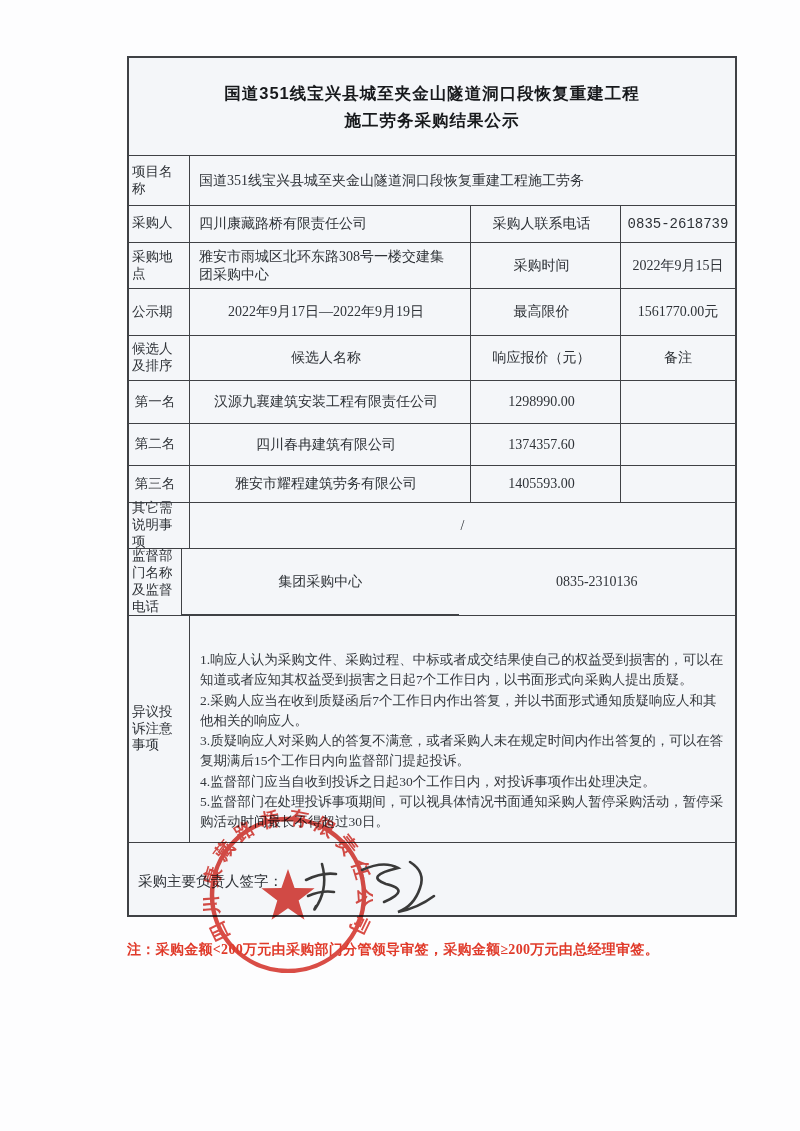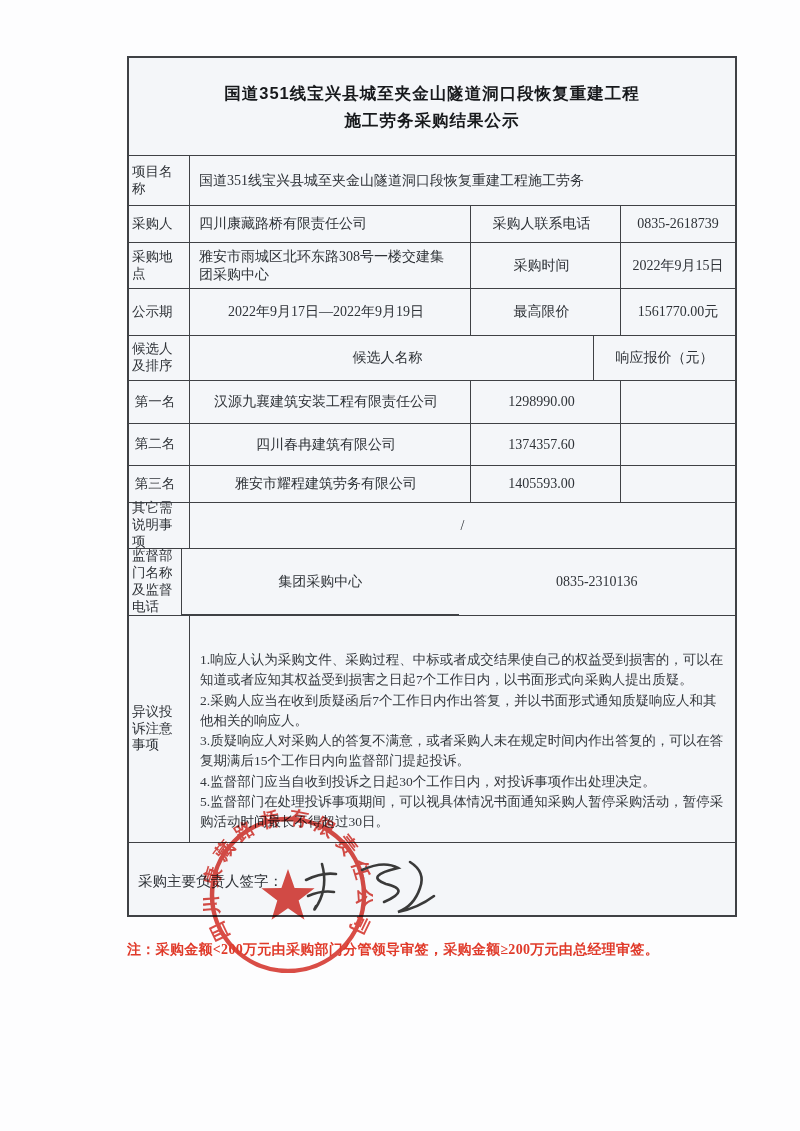--- a/index.html
+++ b/index.html
@@ -19,21 +19,21 @@
   .c-label{width:52px;padding:2px 3px;line-height:1.25;font-size:13.5px;}
   .c-main{flex:1;min-width:0;}
   .c-k{width:142px;justify-content:center;text-align:center;}
   .c-v{width:115px;justify-content:center;text-align:center;}
   .left{justify-content:flex-start;padding-left:9px;padding-right:6px;}
   .center{justify-content:center;text-align:center;}
   .r-title{height:98px;align-items:center;justify-content:center;}
   .title-box{width:100%;text-align:center;font-family:"Liberation Sans","DejaVu Sans",sans-serif;
     font-weight:bold;font-size:16.5px;line-height:1.6;letter-spacing:1px;color:#17191c;}
   .r-project{height:50px;}
-  .r-buyer{height:37px;}
+  .r-buyer{height:37px;font-family:Liberation Mono, monospace;}
   .r-place{height:46px;}
   .r-period{height:47px;}
   .r-chead{height:45px;}
   .r-c1{height:43px;}
   .r-c2{height:42px;}
   .r-c3{height:37px;}
   .r-other{height:46px;}
   .r-super{height:67px;}
   .r-notice{height:227px;}
   .r-sign{height:76px;border-bottom:none;}
@@ -87,20 +87,21 @@
     <div class="cell c-label">公示期</div>
     <div class="cell c-main center">2022年9月17日—2022年9月19日</div>
     <div class="cell c-k">最高限价</div>
     <div class="cell c-v">1561770.00元</div>
   </div>
 
   <div class="row r-chead">
     <div class="cell c-label">候选人及排序</div>
     <div class="cell c-main center">候选人名称</div>
     <div class="cell c-k">响应报价（元）</div>
+    <div class="cell c-v">备注</div>
   </div>
 
   <div class="row r-c1">
     <div class="cell c-label rank">第一名</div>
     <div class="cell c-main center">汉源九襄建筑安装工程有限责任公司</div>
     <div class="cell c-k">1298990.00</div>
     <div class="cell c-v"></div>
   </div>
 
   <div class="row r-c2">

